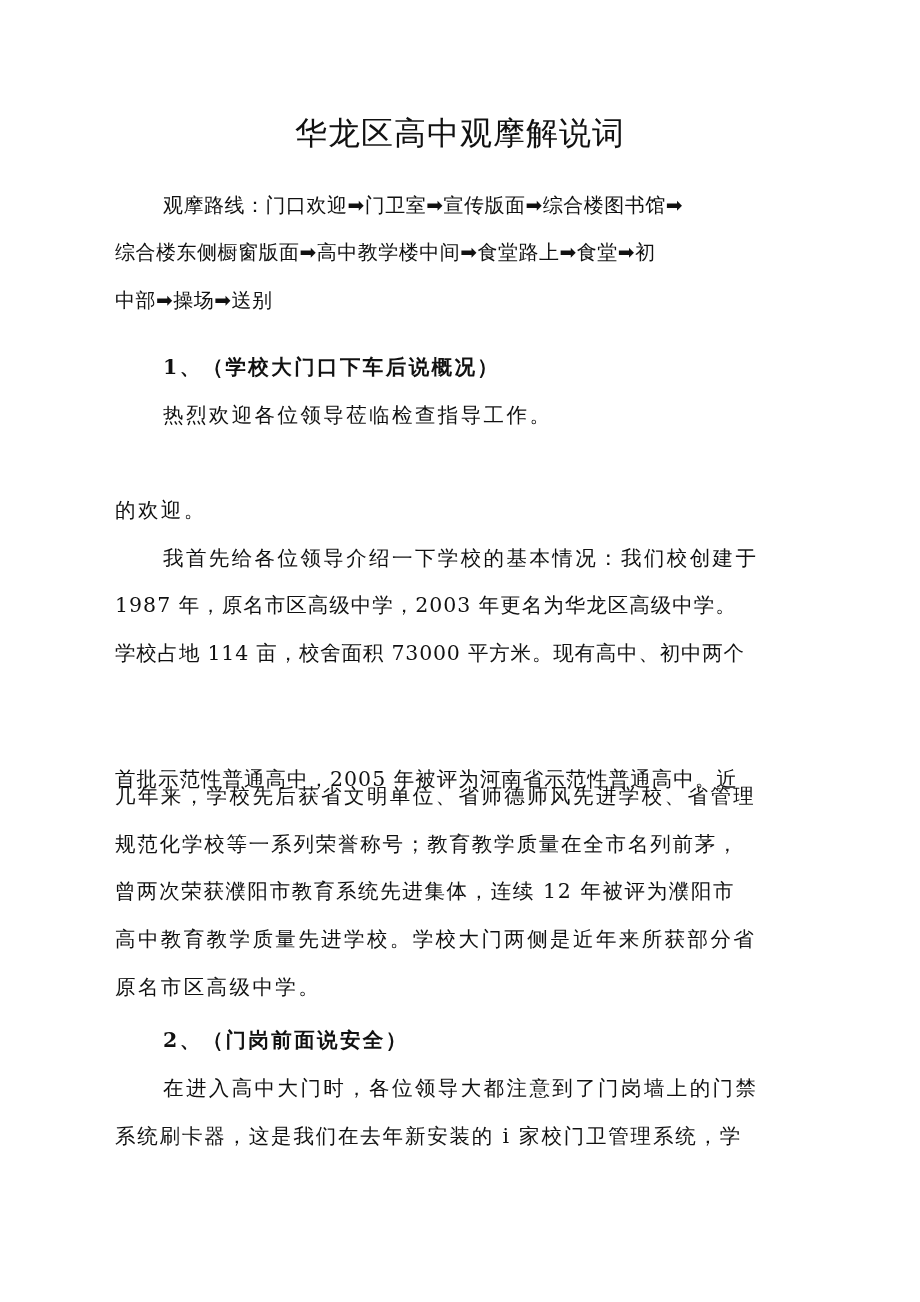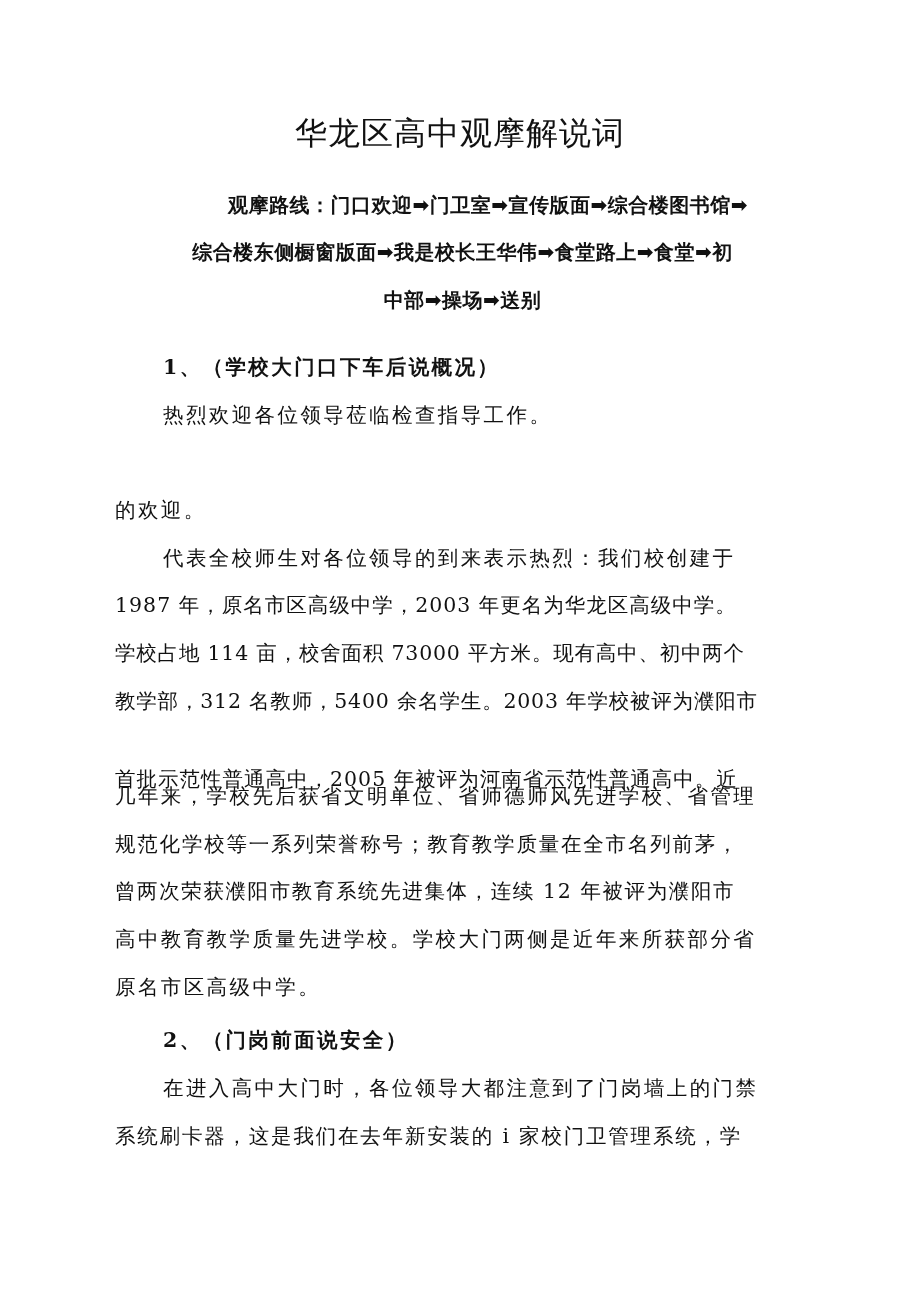--- a/index.html
+++ b/index.html
@@ -4,41 +4,40 @@
 <style>
   html, body { margin: 0; padding: 0; background: #ffffff; }
   body { width: 920px; height: 1302px; position: relative; overflow: hidden;
          font-family: "DejaVu Serif", "Liberation Serif", serif; color: #111; }
   .page { position: absolute; left: 0; top: 0; width: 920px; height: 1176px; padding-left: 40px; }
   .title { position: absolute; top: 112px; left: 0; width: 920px; text-align: center;
            font-size: 32px; letter-spacing: 1px; color: #111; }
   .line { position: absolute; left: 115px; width: 695px; font-size: 20.5px;
           white-space: nowrap; letter-spacing: 2.4px; line-height: 30px; height: 30px; }
   .indent { left: 163px; }
-  .route { font-weight: bold; font-family: "DejaVu Sans", "Liberation Sans", sans-serif; letter-spacing: 0.5px; font-size: 20px; text-align: center; }
+  .route { font-weight: normal; font-family: "DejaVu Sans", "Liberation Sans", sans-serif; letter-spacing: 0.5px; font-size: 20px; }
   .heading { font-weight: bold; }
 </style>
 </head>
 <body>
 
 <div class="page">
   <div class="title">华龙区高中观摩解说词</div>
 
   <div class="line indent route" style="top:190px;width:650px;">观摩路线：门口欢迎➡门卫室➡宣传版面➡综合楼图书馆➡</div>
-  <div class="line route" style="top:237px;">综合楼东侧橱窗版面➡我是校长王华伟➡食堂路上➡食堂➡初</div>
+  <div class="line route" style="top:237px;">综合楼东侧橱窗版面➡高中教学楼中间➡食堂路上➡食堂➡初</div>
   <div class="line route" style="top:285px;">中部➡操场➡送别</div>
 
   <div class="line indent heading" style="top:352px;">1、（学校大门口下车后说概况）</div>
 
   <div class="line indent" style="top:400px;">热烈欢迎各位领导莅临检查指导工作。</div>
   <div class="line" style="top:495px;">的欢迎。</div>
-  <div class="line indent" style="top:543px;width:647px;">代表全校师生对各位领导的到来表示热烈：我们校创建于</div>
+  <div class="line indent" style="top:543px;width:647px;">我首先给各位领导介绍一下学校的基本情况：我们校创建于</div>
   <div class="line" style="top:590px;letter-spacing:1px;">1987 年，原名市区高级中学，2003 年更名为华龙区高级中学。</div>
   <div class="line" style="top:638px;letter-spacing:0.8px;">学校占地 114 亩，校舍面积 73000 平方米。现有高中、初中两个</div>
-  <div class="line" style="top:686px;letter-spacing:0.8px;">教学部，312 名教师，5400 余名学生。2003 年学校被评为濮阳市</div>
   <div class="line" style="top:733px;letter-spacing:1px;margin-top:31px;">首批示范性普通高中，2005 年被评为河南省示范性普通高中。近</div>
   <div class="line" style="top:781px;">几年来，学校先后获省文明单位、省师德师风先进学校、省管理</div>
   <div class="line" style="top:829px;letter-spacing:1.8px;">规范化学校等一系列荣誉称号；教育教学质量在全市名列前茅，</div>
   <div class="line" style="top:876px;letter-spacing:1.6px;">曾两次荣获濮阳市教育系统先进集体，连续 12 年被评为濮阳市</div>
   <div class="line" style="top:924px;">高中教育教学质量先进学校。学校大门两侧是近年来所获部分省</div>
   <div class="line" style="top:972px;">原名市区高级中学。</div>
 
   <div class="line indent heading" style="top:1025px;">2、（门岗前面说安全）</div>
 
   <div class="line indent" style="top:1073px;width:647px;">在进入高中大门时，各位领导大都注意到了门岗墙上的门禁</div>

